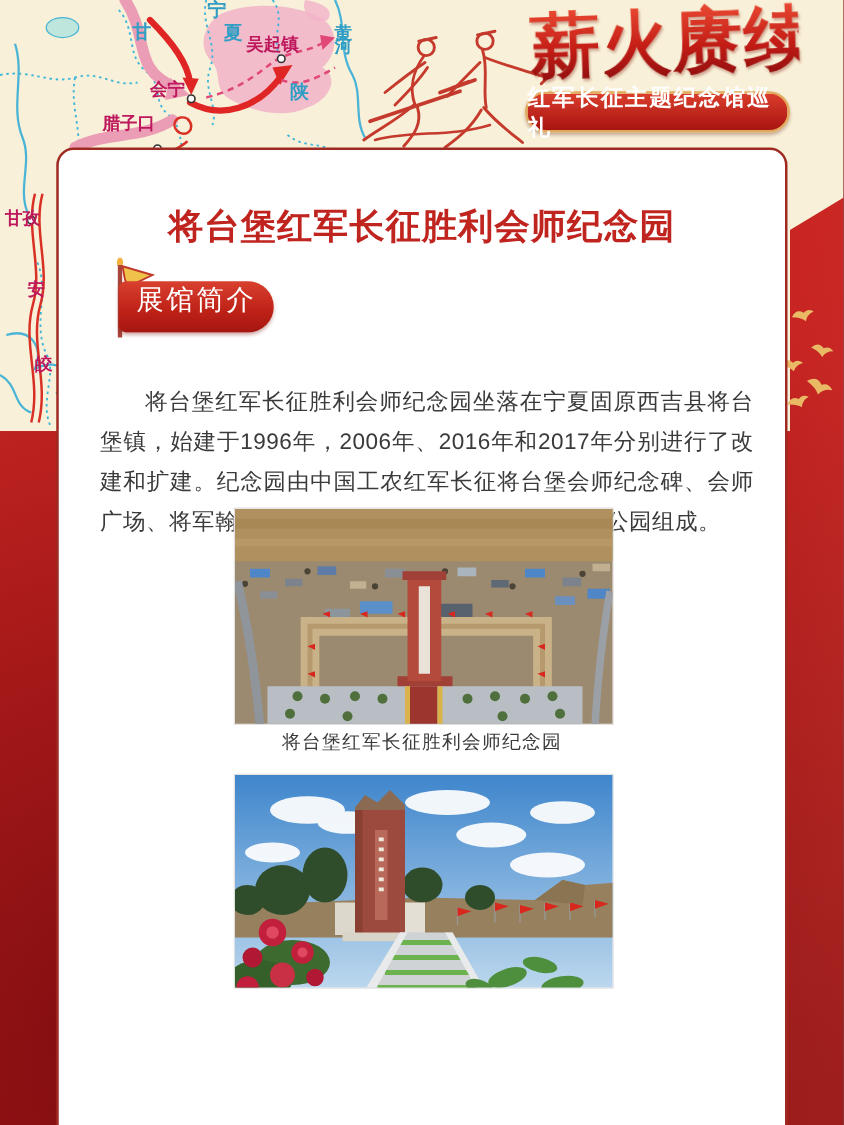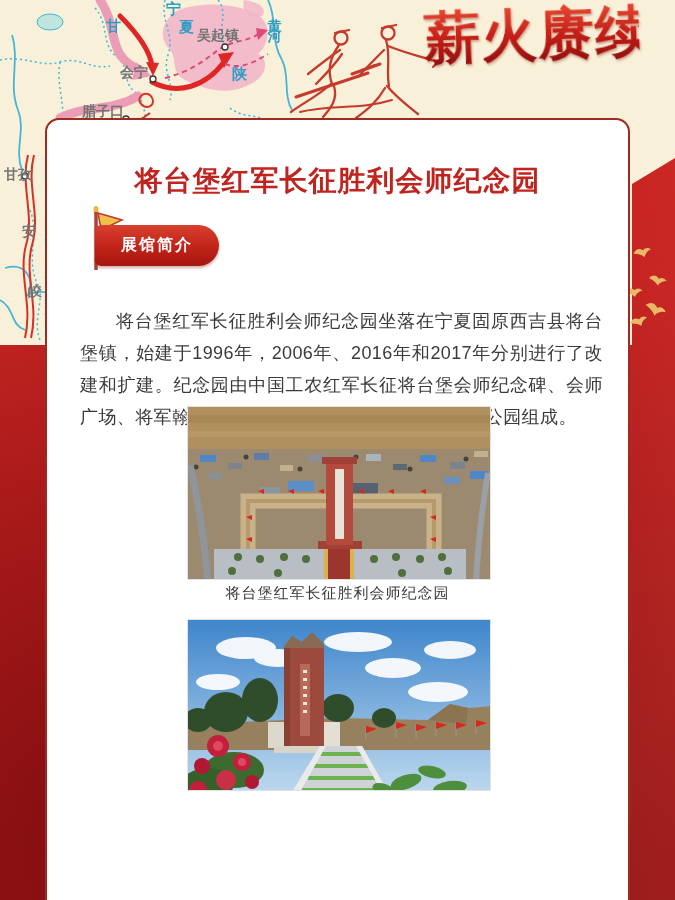--- a/index.html
+++ b/index.html
@@ -16,21 +16,21 @@
     background:
      radial-gradient(circle at 20% 75%, rgba(60,0,2,.25) 0 40px, transparent 90px),
      radial-gradient(circle at 55% 97%, rgba(70,2,3,.28) 0 30px, transparent 80px),
      radial-gradient(circle at 78% 70%, rgba(255,120,100,.10) 0 50px, transparent 110px),
      radial-gradient(circle at 40% 88%, rgba(255,150,120,.08) 0 35px, transparent 90px);}
   
   .map-header{position:absolute;left:0;top:0;width:675px;height:345px;z-index:1;
     background:#f8f0d8;
     clip-path:polygon(0 0,675px 0,675px 158px,632px 184px,632px 345px,0 345px);}
   .map-label{position:absolute;font-weight:bold;font-size:15px;color:#2f9dc4;line-height:1;}
-  .map-label.place{color:#737373;font-size:14px;}
+  .map-label.place{color:#be185d;font-size:14px;}
   .river-label{position:absolute;left:266px;top:8px;color:#2f9dc4;font-weight:bold;
     font-size:14px;writing-mode:vertical-rl;letter-spacing:10px;}
   
   .brand-title{position:absolute;left:424px;top:0px;width:215px;z-index:2;
     font-family:"DejaVu Serif",serif;font-weight:bold;font-size:56px;line-height:68px;
     letter-spacing:1px;transform:rotate(-2deg);white-space:nowrap;
     background:linear-gradient(180deg,#ea4a33 5%,#c31c15 55%,#8d0e0e 95%);
     -webkit-background-clip:text;background-clip:text;color:transparent;
     filter:drop-shadow(1px 2px 1px rgba(130,25,12,.35));}
   .brand-subtitle{position:absolute;left:420px;top:73px;width:212px;height:33px;z-index:2;
@@ -44,22 +44,22 @@
   
   .card{position:absolute;left:45px;top:118px;width:585px;height:872px;z-index:3;
     background:#fff;border:2.5px solid #9e2b22;border-radius:14px;box-sizing:border-box;}
   .card-title{position:absolute;left:0;top:42px;width:100%;text-align:center;
     font-family:"DejaVu Serif",serif;font-weight:bold;font-size:28px;letter-spacing:1px;
     color:#c0241f;}
   .section-flag{position:absolute;left:44px;top:86px;}
   .section-badge{position:absolute;left:48px;top:105px;width:124px;height:41px;
     border-radius:6px 21px 21px 6px;
     background:linear-gradient(180deg,#d8402f 0%,#c02318 55%,#a51510 100%);
-    display:flex;align-items:center;justify-content:center;
-    color:#fff;font-weight:bold;font-size:16px;letter-spacing:2px;
+    display:flex;align-items:flex-start;justify-content:center;
+    color:#fff;font-weight:normal;font-size:22px;letter-spacing:2px;
     box-shadow:0 2px 3px rgba(120,20,10,.35);}
   .intro{position:absolute;left:33px;top:167px;width:523px;
     font-size:18px;line-height:32px;color:#3a3a3a;letter-spacing:.4px;
     text-align:justify;text-indent:2em;}
   .photo{position:absolute;left:140px;width:304px;border:1px solid #e2e2e2;
     box-sizing:border-box;overflow:hidden;}
   .photo-1{top:286px;height:174px;}
   .photo-2{top:499px;height:172px;}
   .caption{position:absolute;left:0;width:100%;text-align:center;
     font-size:15px;color:#3a3a3a;letter-spacing:1px;}
@@ -159,27 +159,28 @@
       </g>
     </svg>
     
     <span class="map-label" style="left:106px;top:18px;">甘</span>
     <span class="map-label" style="left:166px;top:1px;">宁</span>
     <span class="map-label" style="left:179px;top:19px;">夏</span>
     <span class="map-label" style="left:232px;top:66px;">陕</span>
     <span class="river-label">黄河</span>
     <span class="map-label place" style="left:197px;top:28px;">吴起镇</span>
     <span class="map-label place" style="left:120px;top:66px;font-family:Liberation Serif, serif;">会宁</span>
-    <span class="map-label place" style="left:82px;top:104px;">腊子口</span>
+    <span class="map-label place" style="left:82px;top:91px;">腊子口</span>
     <span class="map-label place" style="left:4px;top:167px;">甘孜</span>
     <span class="map-label place" style="left:22px;top:224px;">安</span>
     <span class="map-label place" style="left:28px;top:284px;">皎</span>
   </div>
 
   <div class="brand-title">薪火赓续</div>
+  <div class="brand-subtitle">红军长征主题纪念馆巡礼</div>
 
   <svg class="doves" width="58" height="100" viewBox="0 0 58 100">
     <g fill="#e9b966">
       <path transform="translate(16,12) rotate(-15)" d="M0 6 Q5 0 10 5 Q14 2 18 6 Q12 7 10 12 Q7 8 0 6 Z"></path>
       <path transform="translate(34,36) rotate(10)" d="M0 6 Q5 0 10 5 Q14 2 18 6 Q12 7 10 12 Q7 8 0 6 Z"></path>
       <path transform="translate(8,50) rotate(-5)" d="M0 6 Q5 0 10 5 Q14 2 18 6 Q12 7 10 12 Q7 8 0 6 Z"></path>
       <path transform="translate(32,62) rotate(20) scale(1.2)" d="M0 6 Q5 0 10 5 Q14 2 18 6 Q12 7 10 12 Q7 8 0 6 Z"></path>
       <path transform="translate(12,82) rotate(-20)" d="M0 6 Q5 0 10 5 Q14 2 18 6 Q12 7 10 12 Q7 8 0 6 Z"></path>
     </g>
   </svg>

